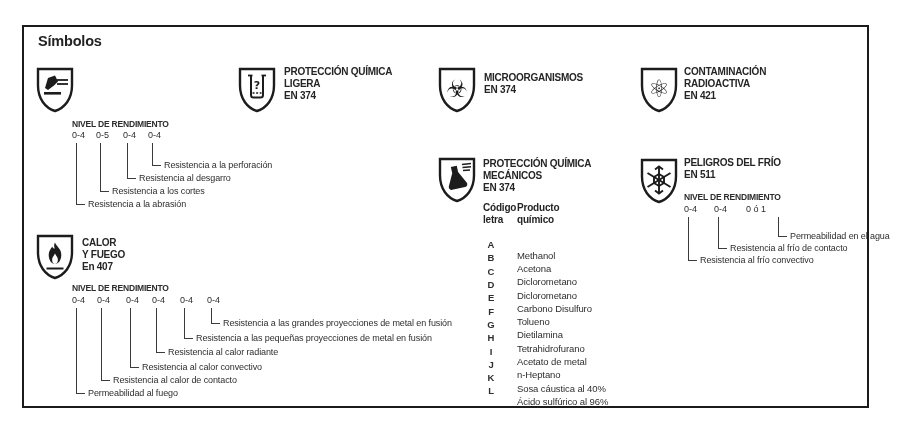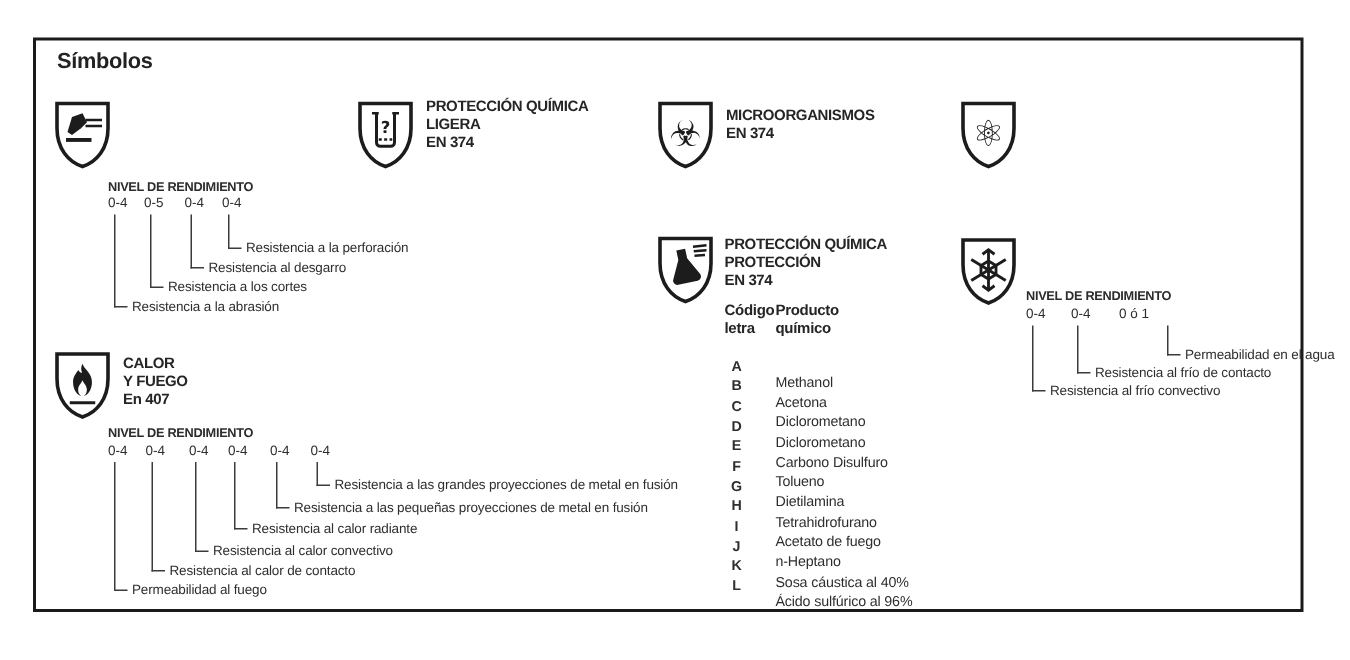--- a/index.html
+++ b/index.html
@@ -68,20 +68,25 @@
     <div>MICROORGANISMOS</div>
     <div>EN 374</div>
   </div>
 
   <div class="shieldwrap" style="left:640px;top:67px">
     <svg width="38" height="46" viewBox="0 0 38 46">
       <path d="M2,2 H36 V18.5 C36,32 28.5,41 19,44 C9.5,41 2,32 2,18.5 Z" fill="#fff" stroke="#1c1c1c" stroke-width="2.4"></path>
       <text x="19" y="30" font-size="24" text-anchor="middle" fill="#1c1c1c">⚛</text>
     </svg>
   </div>
+  <div class="symt" style="left:684px;top:66px">
+    <div>CONTAMINACIÓN</div>
+    <div>RADIOACTIVA</div>
+    <div>EN 421</div>
+  </div>
 
   <div class="nivel" style="left:72px;top:119px">NIVEL DE RENDIMIENTO</div>
   <span class="lvl" style="left:72px;top:130px">0-4</span>
   <span class="lvl" style="left:96px;top:130px">0-5</span>
   <span class="lvl" style="left:123px;top:130px">0-4</span>
   <span class="lvl" style="left:148px;top:130px">0-4</span>
   <div class="conn" style="left:76px;top:143px;height:61px">
       <span class="bl">Resistencia a la abrasión</span>
     </div>
   <div class="conn" style="left:100px;top:143px;height:48px">
@@ -100,21 +105,21 @@
       <g transform="rotate(-12 19 22)">
         <path d="M15.5,9 h6 v6.5 l6.2,12 a2.8,2.8 0 0 1 -2.5,4.1 H12 a2.8,2.8 0 0 1 -2.5,-4.1 l6,-12 z" fill="#1c1c1c"></path>
       </g>
       <line x1="24" y1="7.5" x2="33" y2="6.5" stroke="#1c1c1c" stroke-width="1.6"></line>
       <line x1="24.5" y1="10.5" x2="33" y2="9.8" stroke="#1c1c1c" stroke-width="1.6"></line>
       <line x1="25" y1="13.5" x2="32" y2="13" stroke="#1c1c1c" stroke-width="1.6"></line>
     </svg>
   </div>
   <div class="symt" style="left:483px;top:158px">
     <div>PROTECCIÓN QUÍMICA</div>
-    <div>PROTECCIÓN</div>
+    <div>MECÁNICOS</div>
     <div>EN 374</div>
   </div>
 
   <div class="chead" style="left:483px;top:202px">
     <div class="chcol1">
       <div>Código</div>
       <div>letra</div>
     </div>
     <div>
       <div>Producto</div>
@@ -150,21 +155,21 @@
     <div class="crow">
         <span class="cl">G</span>
         <span class="cp">Dietilamina</span>
       </div>
     <div class="crow">
         <span class="cl">H</span>
         <span class="cp">Tetrahidrofurano</span>
       </div>
     <div class="crow">
         <span class="cl">I</span>
-        <span class="cp">Acetato de fuego</span>
+        <span class="cp">Acetato de metal</span>
       </div>
     <div class="crow">
         <span class="cl">J</span>
         <span class="cp">n-Heptano</span>
       </div>
     <div class="crow">
         <span class="cl">K</span>
         <span class="cp">Sosa cáustica al 40%</span>
       </div>
     <div class="crow">
@@ -178,20 +183,24 @@
       <path d="M2,2 H36 V18.5 C36,32 28.5,41 19,44 C9.5,41 2,32 2,18.5 Z" fill="#fff" stroke="#1c1c1c" stroke-width="2.4"></path>
       <g stroke="#1c1c1c" stroke-width="1.9" fill="none">
         <line x1="19" y1="8" x2="19" y2="36"></line>
         <line x1="7.5" y1="15" x2="30.5" y2="29"></line>
         <line x1="7.5" y1="29" x2="30.5" y2="15"></line>
         <path d="M15,11.5 L19,8.5 L23,11.5"></path>
         <path d="M15,32.5 L19,35.5 L23,32.5"></path>
         <polygon points="19,16 24,19 24,25 19,28 14,25 14,19"></polygon>
       </g>
     </svg>
+  </div>
+  <div class="symt" style="left:684px;top:157px">
+    <div>PELIGROS DEL FRÍO</div>
+    <div>EN 511</div>
   </div>
   <div class="nivel" style="left:684px;top:192px">NIVEL DE RENDIMIENTO</div>
   <span class="lvl" style="left:684px;top:204px">0-4</span>
   <span class="lvl" style="left:714px;top:204px">0-4</span>
   <span class="lvl" style="left:746px;top:204px">0 ó 1</span>
   <div class="conn" style="left:688px;top:217px;height:43px">
       <span class="bl">Resistencia al frío convectivo</span>
     </div>
   <div class="conn" style="left:718px;top:217px;height:31px">
       <span class="bl">Resistencia al frío de contacto</span>

